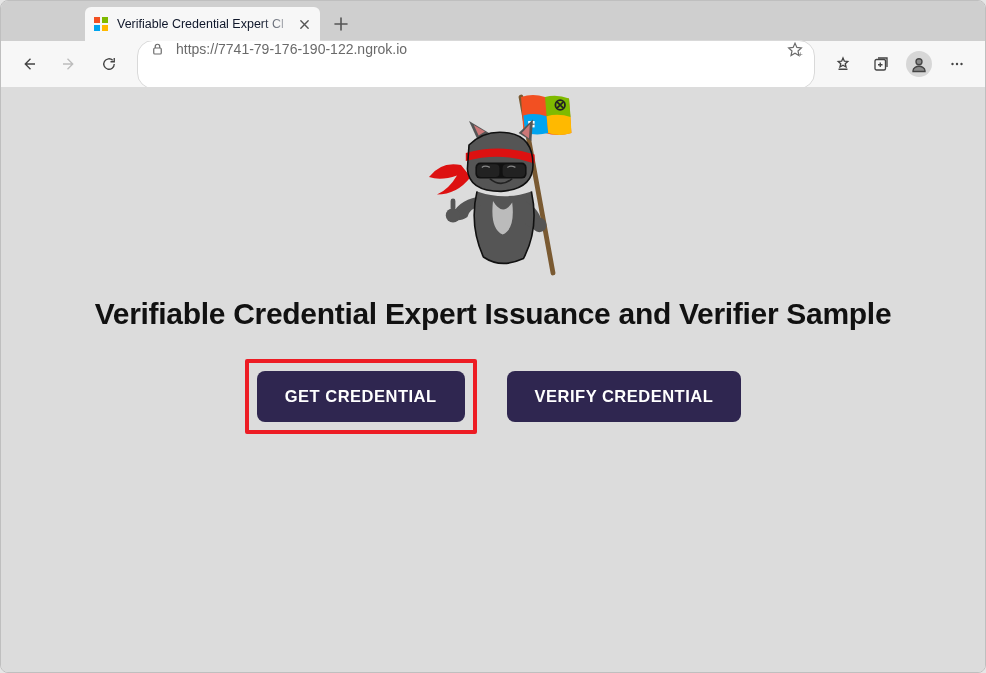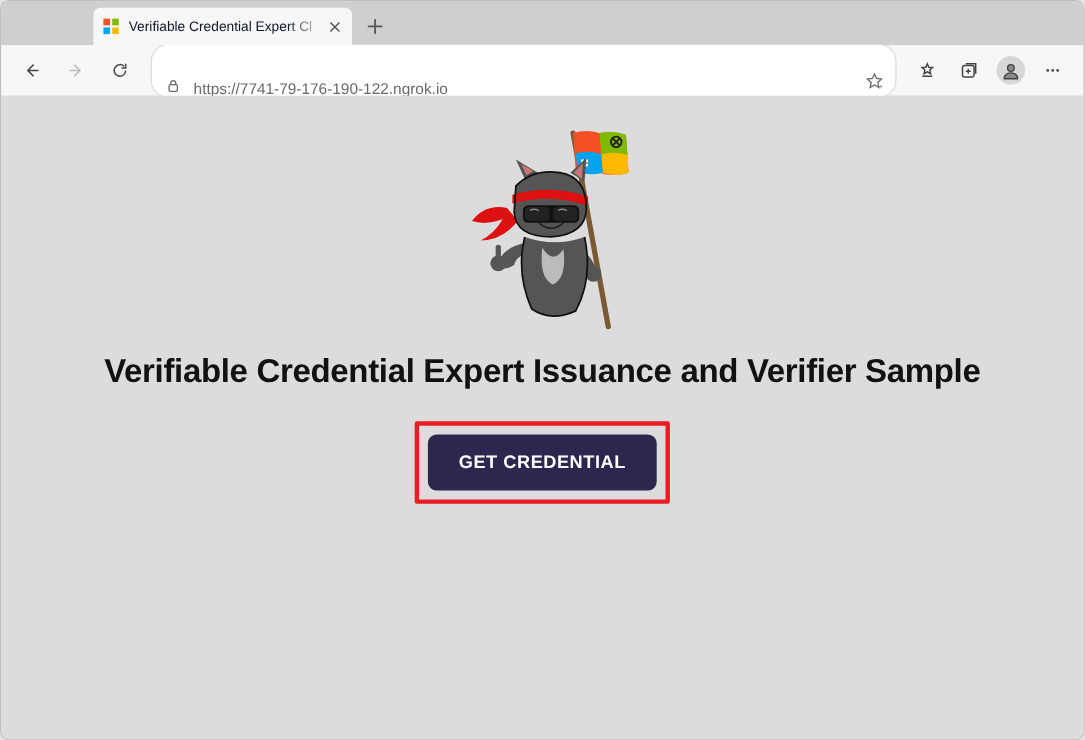--- a/index.html
+++ b/index.html
@@ -19,31 +19,31 @@
                 font-size: 15px; color: #555; cursor: pointer; }
   .newtab { width: 30px; height: 30px; display: flex; align-items: center; justify-content: center;
             font-size: 18px; color: #555; margin-left: 6px; margin-bottom: 2px; cursor: pointer; }
 
   .toolbar { background: #f7f7f7; height: 46px; display: flex; align-items: center; padding: 0 10px; gap: 4px; }
   .tbtn { width: 36px; height: 34px; display: flex; align-items: center; justify-content: center;
           color: #444; border-radius: 4px; }
   .tbtn svg { width: 18px; height: 18px; stroke: #444; fill: none; stroke-width: 1.8; }
   .tbtn.disabled svg { stroke: #bdbdbd; }
   .addrwrap { flex: 1; height: 49px; background: #fff; border: 1px solid #d9d9d9; border-radius: 16px;
-              display: flex; align-items: flex-end; padding: 0 10px; margin: 0 6px; }
+              display: flex; align-items: flex-start; padding: 0 10px; margin: 0 6px; }
   .addrwrap .siteinfo { width: 18px; height: 18px; margin-right: 10px; display:flex; align-items:center; justify-content:center;}
   .addrwrap .siteinfo svg { width: 15px; height: 15px; stroke:#6b6b6b; fill:none; stroke-width:1.6;}
   .addrwrap input { flex: 1; border: none; outline: none; font-size: 14px; color: #6a6a6a; background: transparent; }
   .addrwrap .favbtn svg { width:18px; height:18px; stroke:#6b6b6b; fill:none; stroke-width:1.6;}
   .rightbtns { display: flex; align-items: center; gap: 2px; }
   .avatar { width: 26px; height: 26px; border-radius: 50%; background: #d7d7d7; display:flex; align-items:center; justify-content:center;}
   .avatar svg { width:18px; height:18px; fill:#8a8a8a;}
 
   
-  .viewport { flex: 1; background: #dcdcdc; display: flex; flex-direction: column; align-items: center; padding-top: 24px; }
+  .viewport { flex: 1; background: #dcdcdc; display: flex; flex-direction: column; align-items: center; padding-top: 0; }
   .mascot { width: 160px; height: 200px; margin-top: 2px; }
   h1.pagetitle { font-size: 30px; font-weight: 800; color: #111; text-align: center; line-height: 1.25;
                  max-width: 820px; letter-spacing: -0.3px; margin-top: 6px; }
   .btnrow { display: flex; gap: 30px; margin-top: 26px; align-items: center; }
   .cta { background: #2f2650; color: #fff; font-weight: 700; font-size: 16.5px; letter-spacing: 0.5px;
          border: none; border-radius: 8px; padding: 16px 28px; cursor: pointer; font-family: inherit; }
   .highlight { border: 4px solid #ed1c24; padding: 8px; border-radius: 2px; }
 
 </style>
 </head>
@@ -191,14 +191,15 @@
       </g>
     </svg>
   </div>
 
   <h1 class="pagetitle">Verifiable Credential Expert Issuance and Verifier Sample</h1>
 
   <div class="btnrow">
     <span class="highlight">
       <button class="cta">GET CREDENTIAL</button>
     </span>
+    <button class="cta">VERIFY CREDENTIAL</button>
   </div>
 </div>
 
 </body></html>

